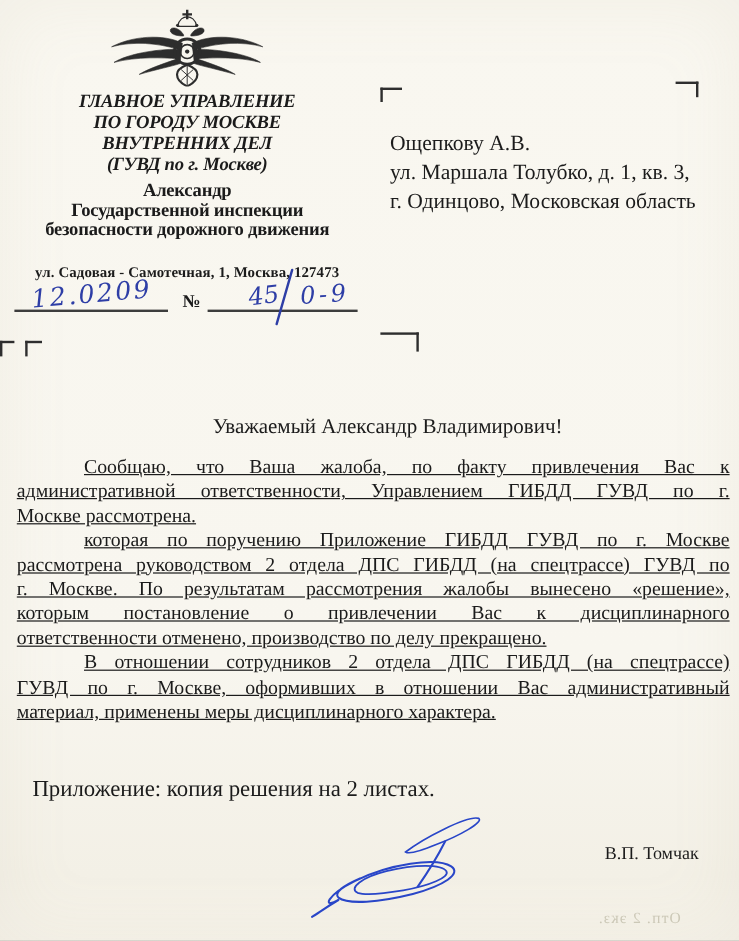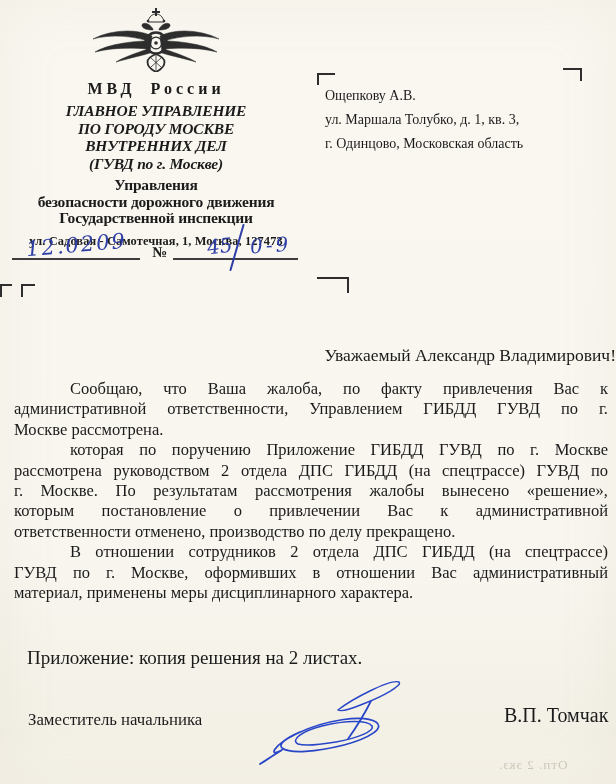--- a/index.html
+++ b/index.html
@@ -11,21 +11,21 @@
     box-shadow:inset 0 0 60px rgba(175,165,135,0.10);
   }
   
   .letterhead{position:absolute;left:8px;top:6px;width:296px;text-align:center;}
   .emblem{display:block;margin:2px auto 0;width:128px;height:64px;}
   .mvd-title{font-weight:bold;font-size:16px;letter-spacing:4px;word-spacing:7px;margin-top:8px;white-space:nowrap;}
   .org-lines .line{font-weight:bold;font-size:15.5px;line-height:17.5px;letter-spacing:-0.2px;}
   .org-lines{margin-top:4px;font-style:italic;}
   .div-lines{margin-top:5px;}
   .div-lines .line{font-weight:bold;font-size:15.5px;line-height:16.5px;letter-spacing:-0.2px;}
-  .hq-address{font-weight:bold;font-size:12.4px;margin-top:7px;letter-spacing:0.1px;white-space:nowrap;}
+  .hq-address{font-weight:bold;font-size:12.4px;margin-top:19px;letter-spacing:0.1px;white-space:nowrap;}
   
   .regline{position:absolute;left:12px;top:242px;width:286px;height:18px;display:flex;align-items:flex-end;}
   .blank{border-bottom:2px solid #3d3d3d;height:16px;}
   .blank.b1{width:128px;}
   .no-sign{font-weight:bold;font-size:15px;padding:0 6px 0 12px;line-height:16px;}
   .blank.b2{flex:1;}
   .hand{position:absolute;font-family:"DejaVu Serif",serif;font-style:italic;color:#2e3ea6;white-space:nowrap;}
   .hand.date{left:26px;top:233px;font-size:21px;letter-spacing:2px;transform:rotate(-5deg);}
   .hand.num-a{left:207px;top:234px;font-size:20px;transform:rotate(-7deg);}
   .hand.num-b{left:250px;top:233px;font-size:20px;letter-spacing:3px;transform:rotate(-4deg);}
@@ -33,31 +33,31 @@
   
   .cm{position:absolute;}
   .cm.tl{border-top:2px solid #2e2e2e;border-left:2px solid #2e2e2e;}
   .cm.tr{border-top:2px solid #2e2e2e;border-right:2px solid #2e2e2e;}
   .cm.addr-tl{left:317px;top:73px;width:16px;height:10px;}
   .cm.addr-tr{left:563px;top:68px;width:17px;height:11px;}
   .cm.note-tl-1{left:0px;top:284px;width:10px;height:11px;}
   .cm.note-tl-2{left:21px;top:284px;width:12px;height:11px;}
   .cm.note-tr{left:317px;top:277px;width:30px;height:14px;}
   
-  .recipient{position:absolute;left:325px;top:84px;font-size:14px;line-height:23.8px;white-space:nowrap;}
+  .recipient{position:absolute;left:325px;top:108px;font-size:18px;line-height:23.8px;white-space:nowrap;}
   
-  .salutation{position:absolute;left:30px;top:345px;width:586px;text-align:right;font-size:17.5px;}
-  .body-text{position:absolute;left:14px;top:379px;width:594px;font-size:16.5px;line-height:20.4px;}
+  .salutation{position:absolute;left:30px;top:345px;width:586px;text-align:center;font-size:17.5px;}
+  .body-text{position:absolute;left:14px;top:379px;width:594px;font-size:16.5px;line-height:20.4px;text-decoration:underline;}
   .para .line{text-align:justify;text-align-last:justify;}
   .para .line:last-child{text-align-last:left;}
   .para .line:first-child{text-indent:56px;}
   .attachment{position:absolute;left:27px;top:647px;font-size:19px;}
   
   .sig-title{position:absolute;left:28px;top:710px;font-size:16.8px;}
-  .sig-name{position:absolute;left:504px;top:704px;font-size:20px;}
+  .sig-name{position:absolute;left:504px;top:704px;font-size:15px;}
   .signature-svg{position:absolute;left:252px;top:668px;}
   
   .bleed{position:absolute;left:498px;top:757px;font-size:13px;color:rgba(150,145,120,0.42);transform:scaleX(-1);letter-spacing:1px;}
 </style>
 </head>
 <body>
 
 <div class="page">
 
   <div class="letterhead">
@@ -77,31 +77,30 @@
         <path d="M68 28 C84 20 110 22 127 31 C109 26 88 28 72 33 C90 33 114 37 125 44 C106 39 84 40 72 41 C84 45 98 50 104 54 C90 50 76 47 70 45 Z" stroke-width="0.5"></path>
 
         <circle cx="64" cy="35" r="10.5" fill="none" stroke-width="2.6"></circle>
         <circle cx="64" cy="35" r="5.8" fill="none" stroke-width="1.3"></circle>
         <circle cx="64" cy="35" r="1.8" stroke="none"></circle>
 
         <path d="M64 46 C59 48 55.5 50 55.5 54 C55.5 59 60 62 64 64 C68 62 72.5 59 72.5 54 C72.5 50 69 48 64 46 Z" fill="none" stroke-width="1.8"></path>
         <path d="M64 47 v16 M59 50 l10 9 M69 50 l-10 9" fill="none" stroke-width="0.8"></path>
       </g>
     </svg>
-    <div class="mvd-title">МВД России</div>
     <div class="org-lines">
         <div class="line">ГЛАВНОЕ УПРАВЛЕНИЕ</div>
         <div class="line">ПО ГОРОДУ МОСКВЕ</div>
         <div class="line">ВНУТРЕННИХ ДЕЛ</div>
         <div class="line">(ГУВД по г. Москве)</div>
       </div>
     <div class="div-lines">
-        <div class="line">Управления</div>
+        <div class="line">Александр</div>
+        <div class="line">Государственной инспекции</div>
         <div class="line">безопасности дорожного движения</div>
-        <div class="line">Государственной инспекции</div>
       </div>
     <div class="hq-address">ул. Садовая - Самотечная, 1, Москва, 127473</div>
   </div>
 
   <div class="regline">
     <div class="blank b1"></div>
     <div class="no-sign">№</div>
     <div class="blank b2"></div>
   </div>
   <span class="hand date">12.0209</span>
@@ -125,32 +124,31 @@
   <div class="body-text">
       <div class="para">
         <div class="line">Сообщаю, что Ваша жалоба, по факту привлечения Вас к</div>
         <div class="line">административной ответственности, Управлением ГИБДД ГУВД по г.</div>
         <div class="line">Москве рассмотрена.</div>
       </div>
       <div class="para">
         <div class="line">которая по поручению Приложение ГИБДД ГУВД по г. Москве</div>
         <div class="line">рассмотрена руководством 2 отдела ДПС ГИБДД (на спецтрассе) ГУВД по</div>
         <div class="line">г. Москве. По результатам рассмотрения жалобы вынесено «решение»,</div>
-        <div class="line">которым постановление о привлечении Вас к административной</div>
+        <div class="line">которым постановление о привлечении Вас к дисциплинарного</div>
         <div class="line">ответственности отменено, производство по делу прекращено.</div>
       </div>
       <div class="para">
         <div class="line">В отношении сотрудников 2 отдела ДПС ГИБДД (на спецтрассе)</div>
         <div class="line">ГУВД по г. Москве, оформивших в отношении Вас административный</div>
         <div class="line">материал, применены меры дисциплинарного характера.</div>
       </div>
     </div>
   <div class="attachment">Приложение: копия решения на 2 листах.</div>
 
-  <div class="sig-title">Заместитель начальника</div>
   <svg class="signature-svg" width="152" height="102" viewBox="0 0 152 102" aria-hidden="true">
     <g fill="none" stroke="#2946c8" stroke-width="1.7" stroke-linecap="round">
 
       <path d="M86 42 C100 31 138 11 147 14 C151 17 132 28 111 36 C99 41 89 44 86 42 Z" stroke-width="1.4"></path>
 
       <path d="M119 33 C112 47 103 61 96 71"></path>
 
       <path d="M8 96 C14 92 22 87 30 82 C18 89 12 94 8 96 M30 82 C16 90 20 78 44 66 C72 52 112 46 124 54 C133 60 118 70 92 77 C64 84 38 86 30 80 C26 76 34 70 48 64"></path>
 
       <path d="M46 76 C38 72 50 63 70 58 C94 52 116 52 120 58 C123 63 106 70 84 74 C66 77 52 78 46 76 Z" stroke-width="1.5"></path>

